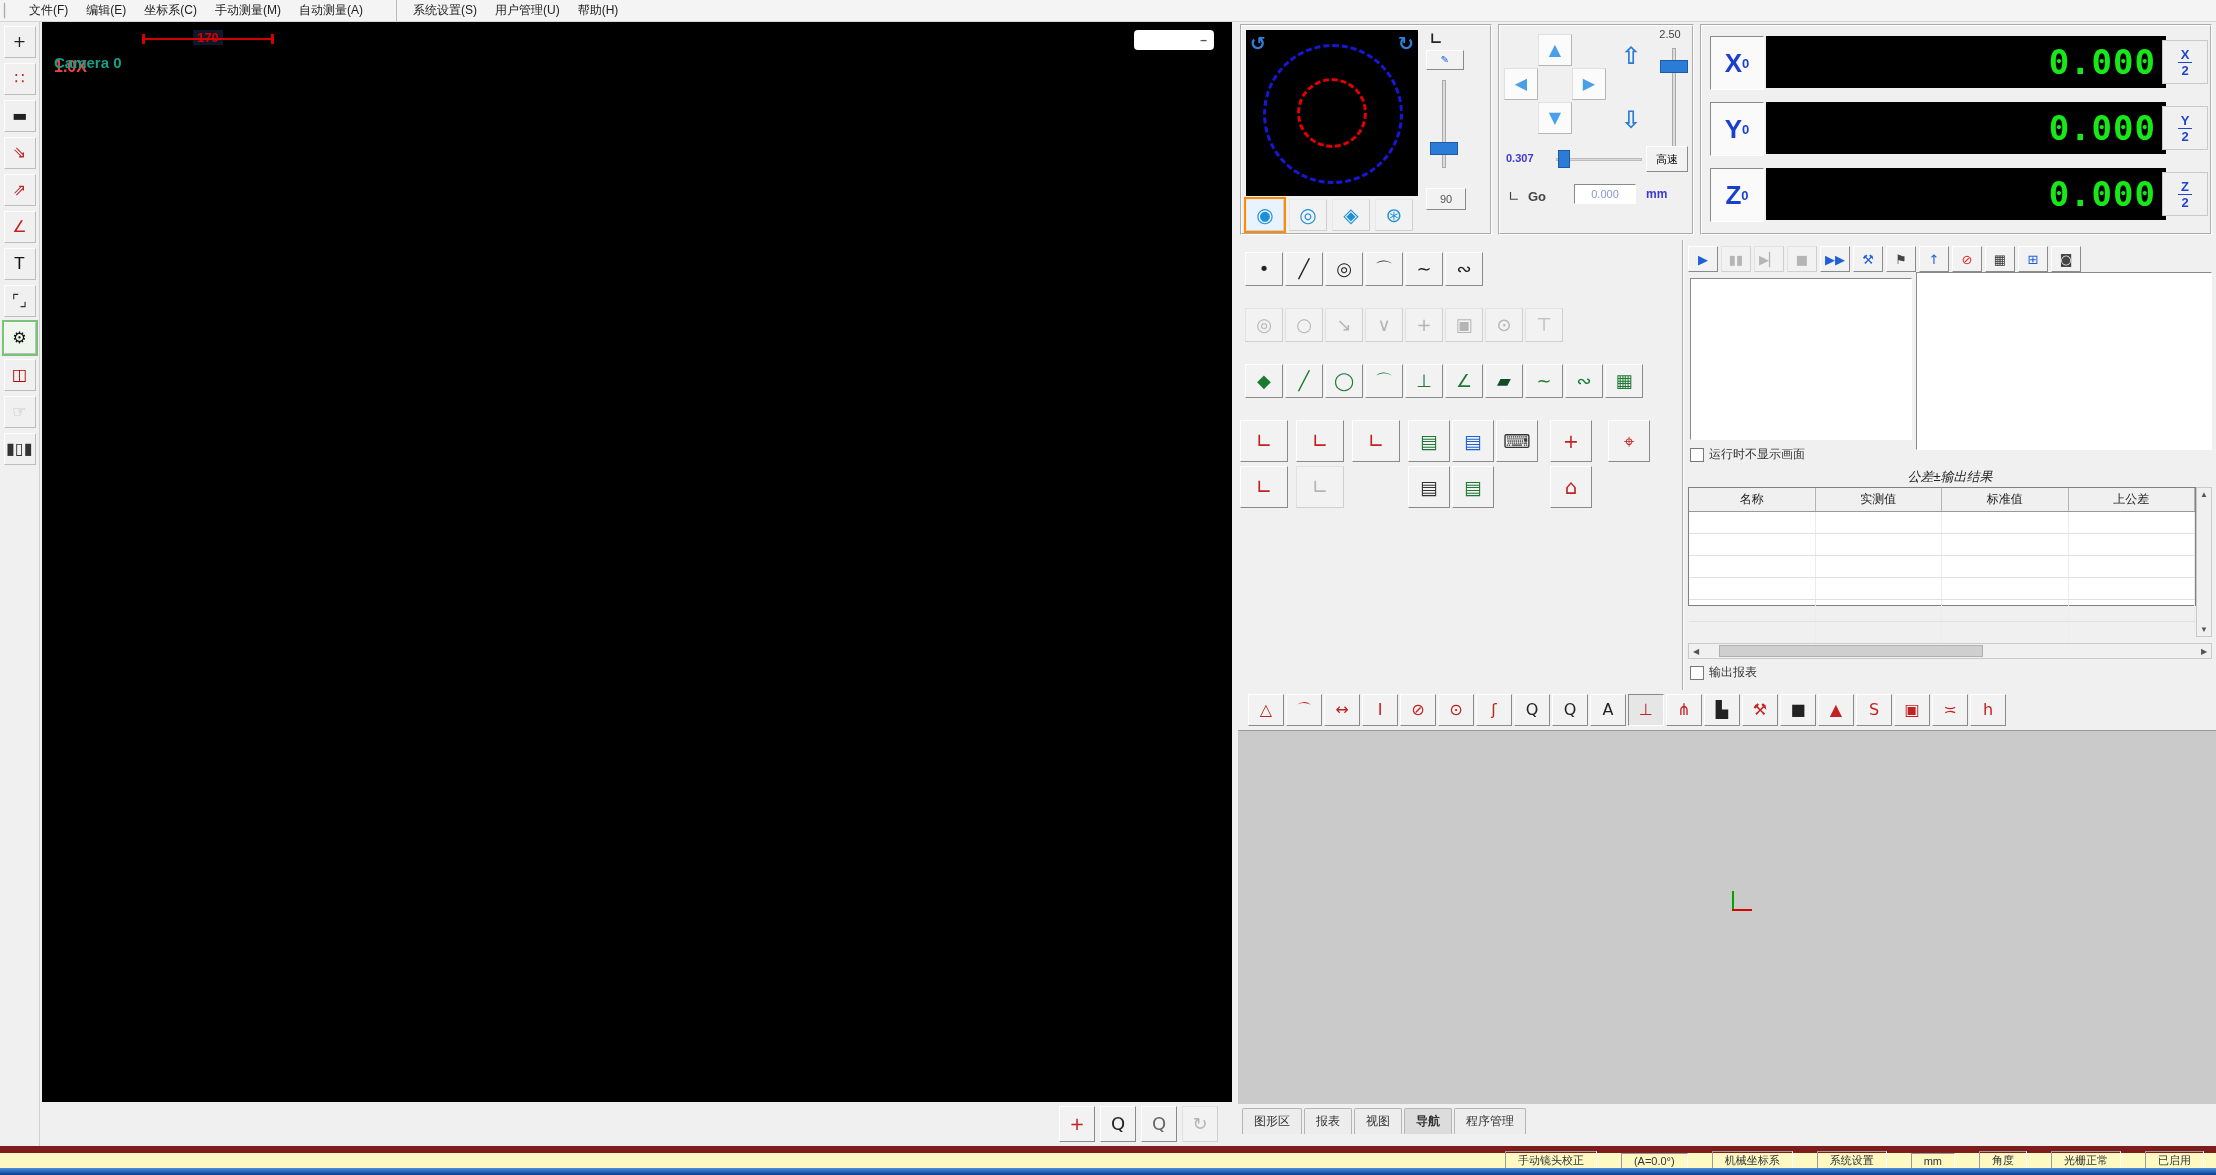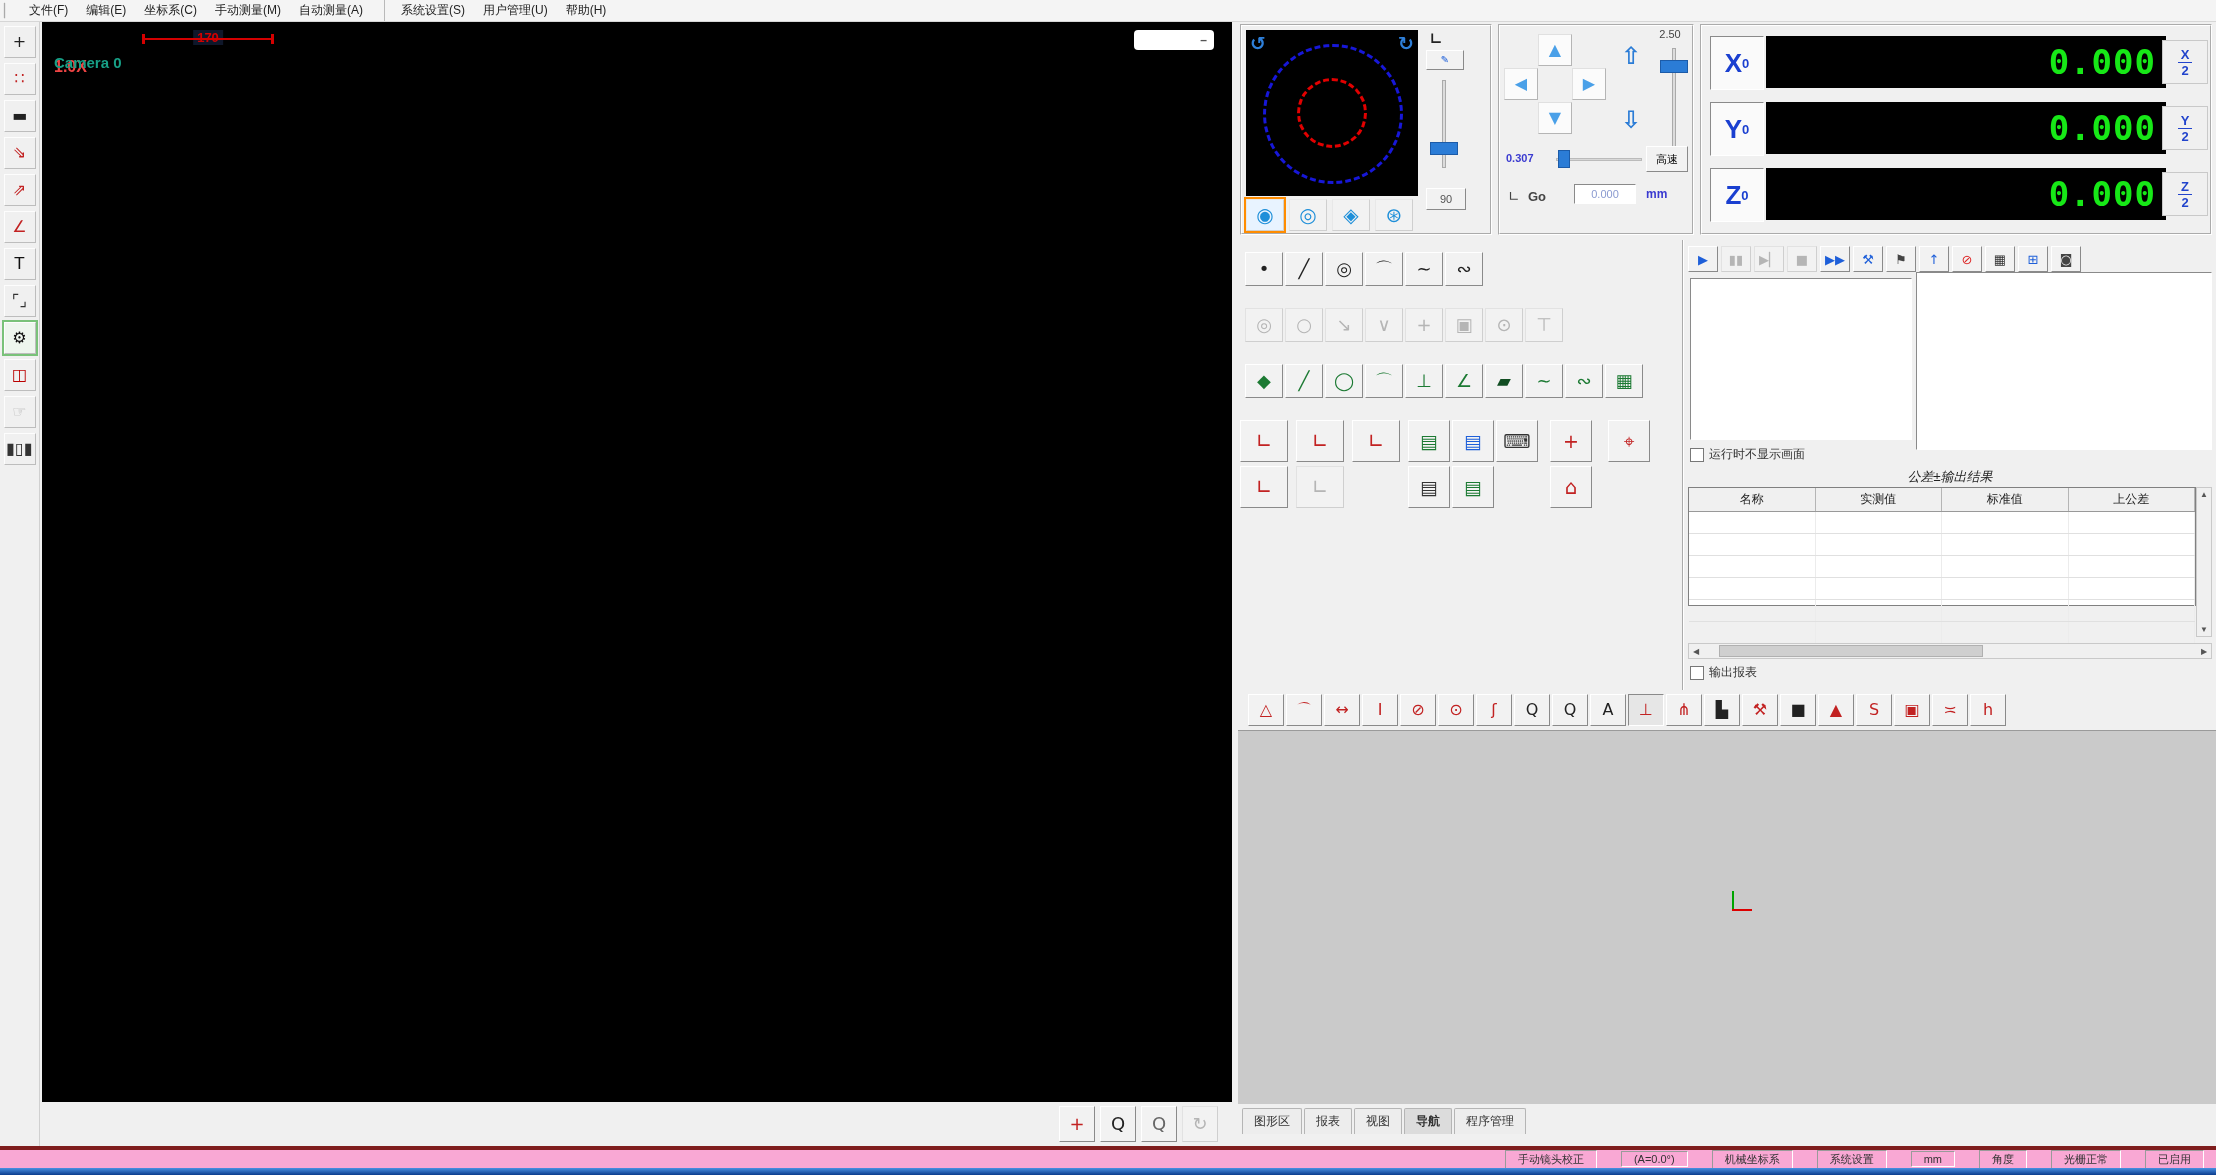--- a/index.html
+++ b/index.html
@@ -6,21 +6,21 @@
   body{width:2216px;height:1175px;position:relative;background:#f0f0f0;
        font-family:"Liberation Sans",sans-serif;overflow:hidden;font-size:12px;color:#222;
        -webkit-user-select:none;user-select:none;}
   .abs{position:absolute;box-sizing:border-box;}
 
   
   .menubar{left:0;top:0;width:2216px;height:22px;background:#f4f4f4;border-bottom:1px solid #d6d6d6;
            display:flex;align-items:center;padding-left:4px;}
   .grip{color:#aaa;margin-right:6px;font-size:13px;}
   .menu-item{padding:2px 9px;color:#222;cursor:pointer;white-space:nowrap;}
-  .menubar .menu-item:nth-child(7){border-left:1px solid #b9b9b9;margin-left:12px;padding-left:16px;}
+  .menubar .menu-item:nth-child(7){border-left:1px solid #b9b9b9;margin-left:24px;padding-left:16px;}
 
   
   .tool3d{display:flex;align-items:center;justify-content:center;background:#f2f2f2;
           border:1px solid;border-color:#ffffff #8a8a8a #8a8a8a #ffffff;box-sizing:border-box;
           font-family:"DejaVu Sans",sans-serif;font-size:17px;cursor:pointer;padding:0;line-height:1;}
   .tool3d.disabled{color:#b5b5b5;border-color:#e2e2e2 #cfcfcf #cfcfcf #e2e2e2;cursor:default;}
   .tool3d.selected{border-color:#8a8a8a #ffffff #ffffff #8a8a8a;background:#e6e6e6;}
 
   
   .lefttb{left:0;top:22px;width:40px;height:1124px;background:#f0f0f0;border-right:1px solid #d0d0d0;
@@ -125,21 +125,21 @@
   .axis-v{position:absolute;left:494px;top:160px;width:2px;height:20px;background:#00a400;}
   .axis-h{position:absolute;left:494px;top:178px;width:20px;height:2px;background:#dd0000;}
 
   
   .tabsrow{left:1242px;top:1108px;display:flex;gap:2px;}
   .tab{padding:4px 11px;background:#ededed;border:1px solid #b5b5b5;border-bottom:none;font-size:12px;
        color:#333;cursor:pointer;border-radius:2px 2px 0 0;}
   .tab.selected{background:#dcdcdc;font-weight:bold;}
 
   
-  .statusbar{left:0;top:1146px;width:2216px;height:22px;background:#f9a8d4;border-top:4px solid #7f1d1d;
+  .statusbar{left:0;top:1146px;width:2216px;height:22px;background:#fef9c3;border-top:7px solid #7f1d1d;
              display:flex;align-items:center;justify-content:flex-end;padding-right:12px;gap:24px;padding-left:32px;}
   .status-item{border:1px solid;border-color:#9a9a9a #ffffff #ffffff #9a9a9a;padding:1px 12px;font-size:11px;color:#333;
                white-space:nowrap;}
   .bluebar{left:0;top:1168px;width:2216px;height:7px;background:linear-gradient(#4a90e2,#0b3c8d);}
 
   .sep-v{border-left:2px groove #fff;}
 </style>
 </head>
 <body>
 

